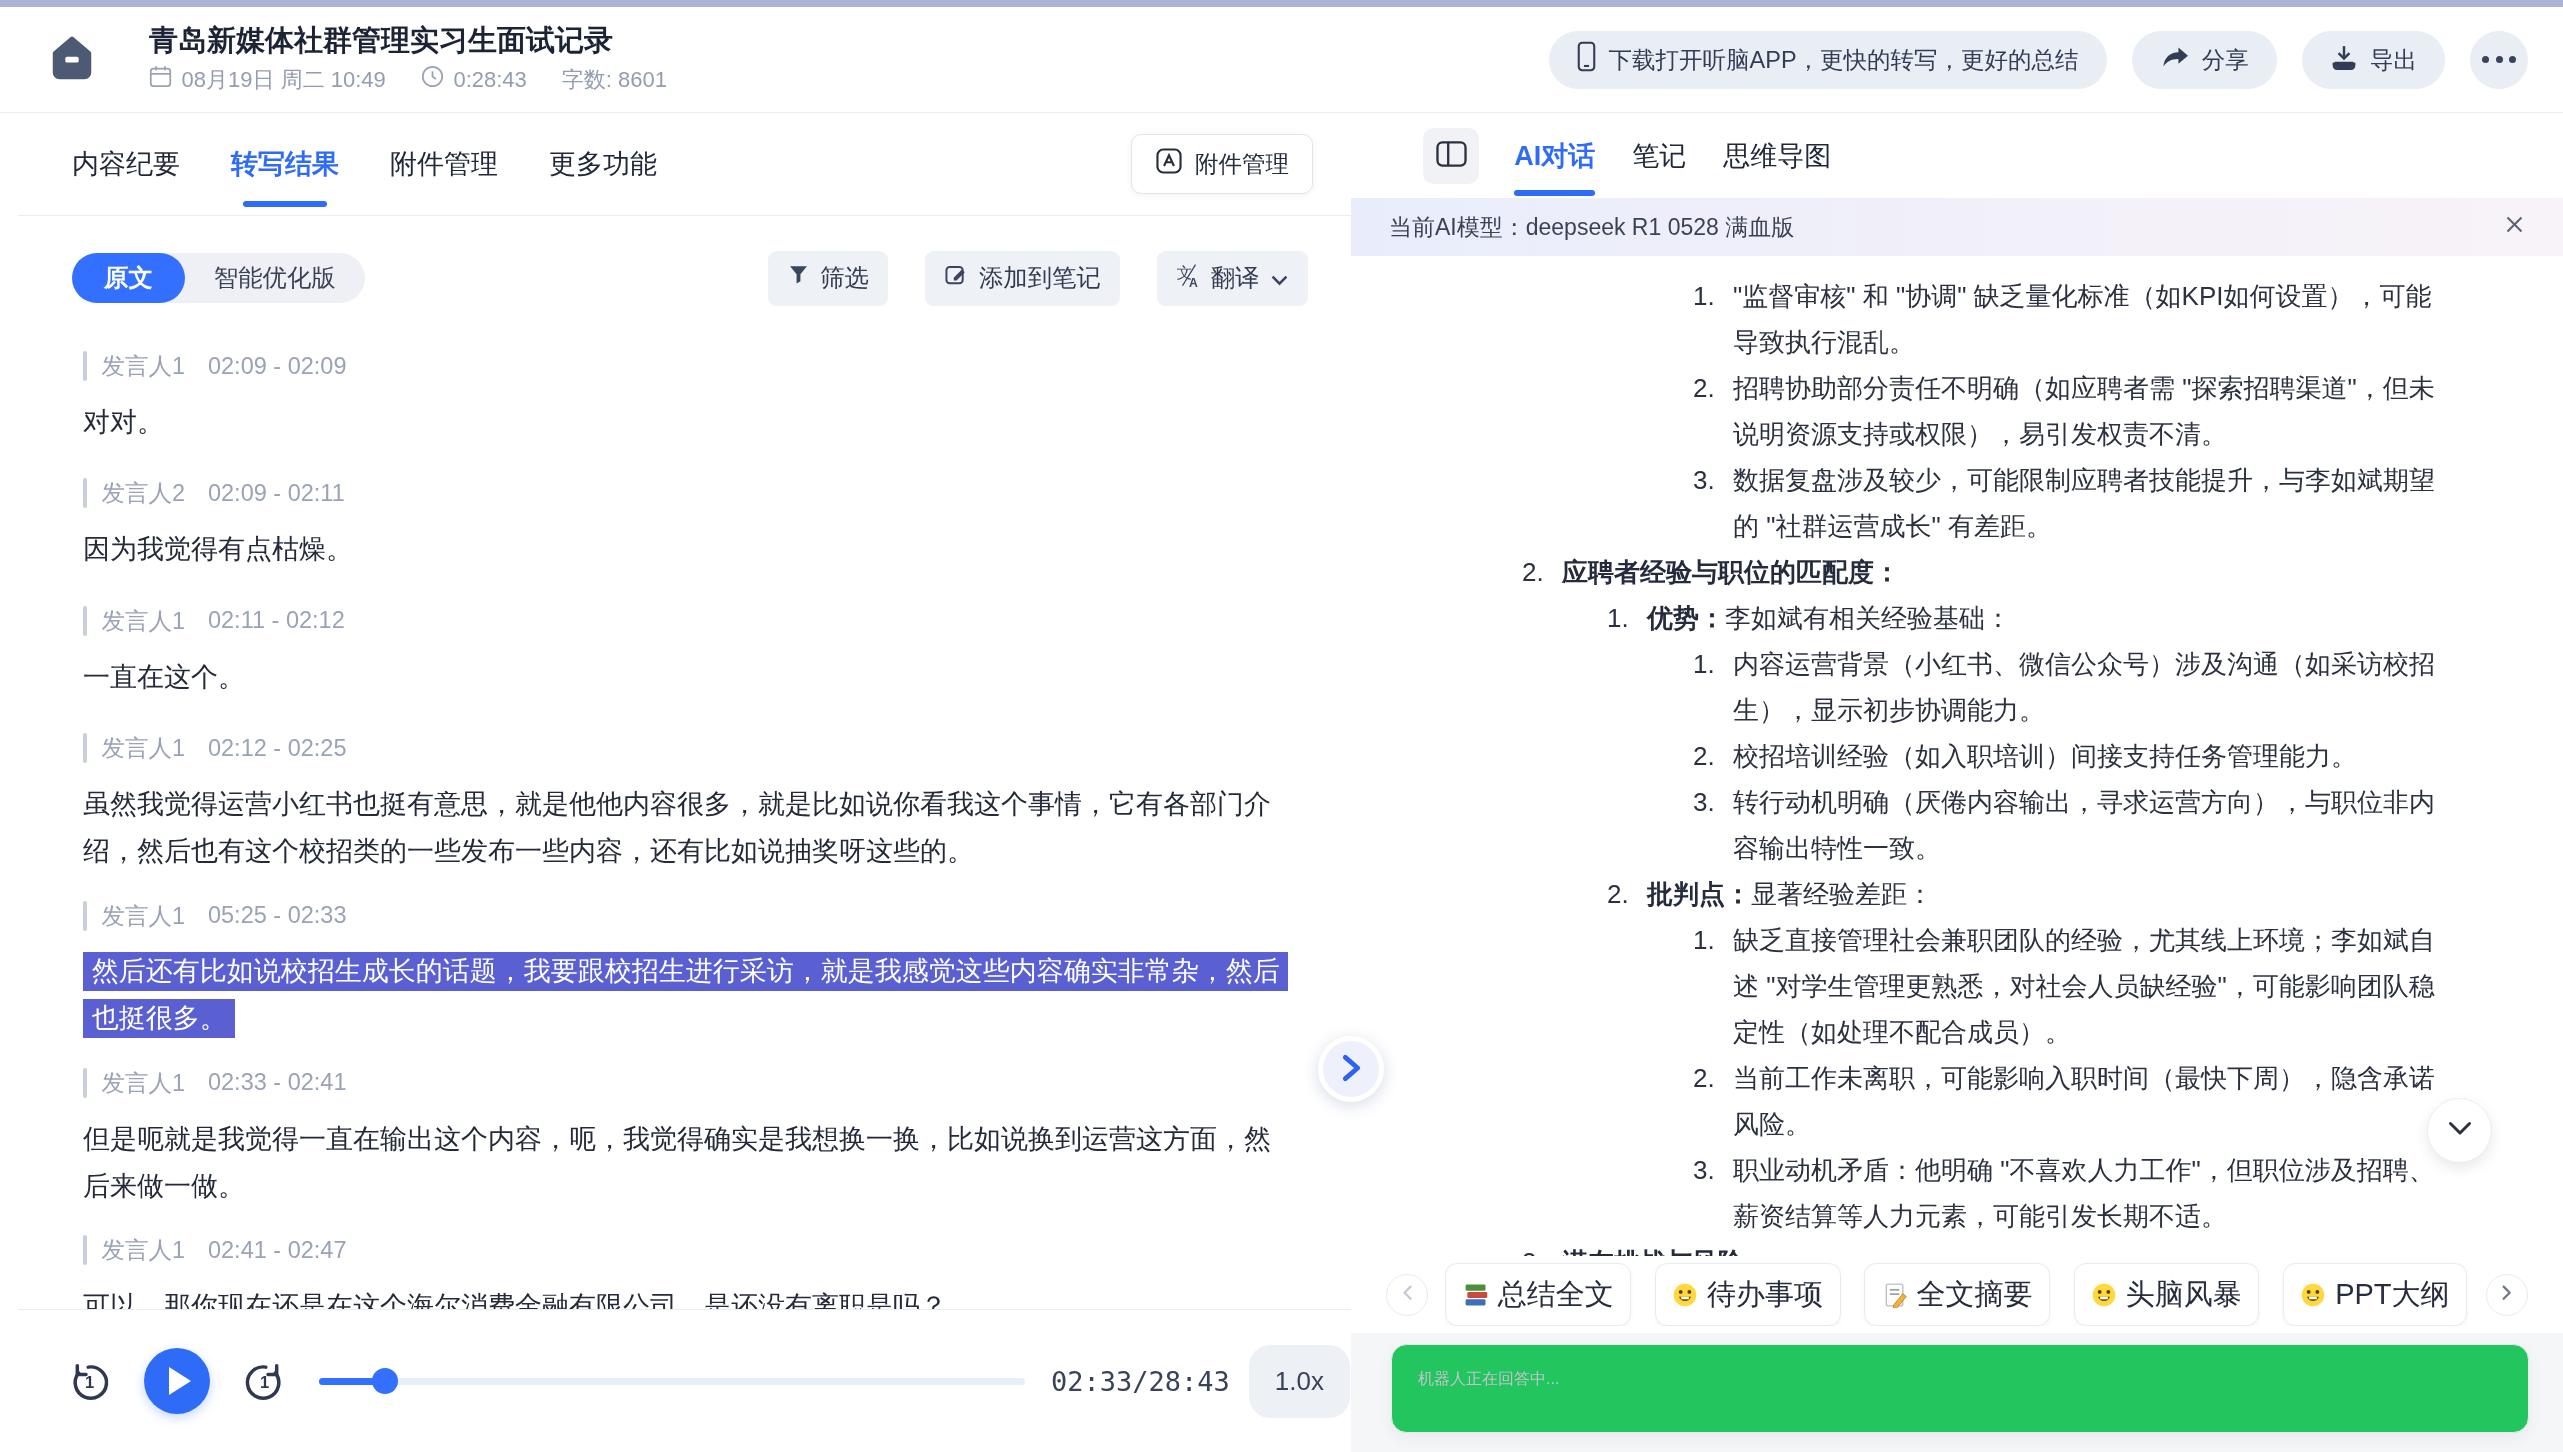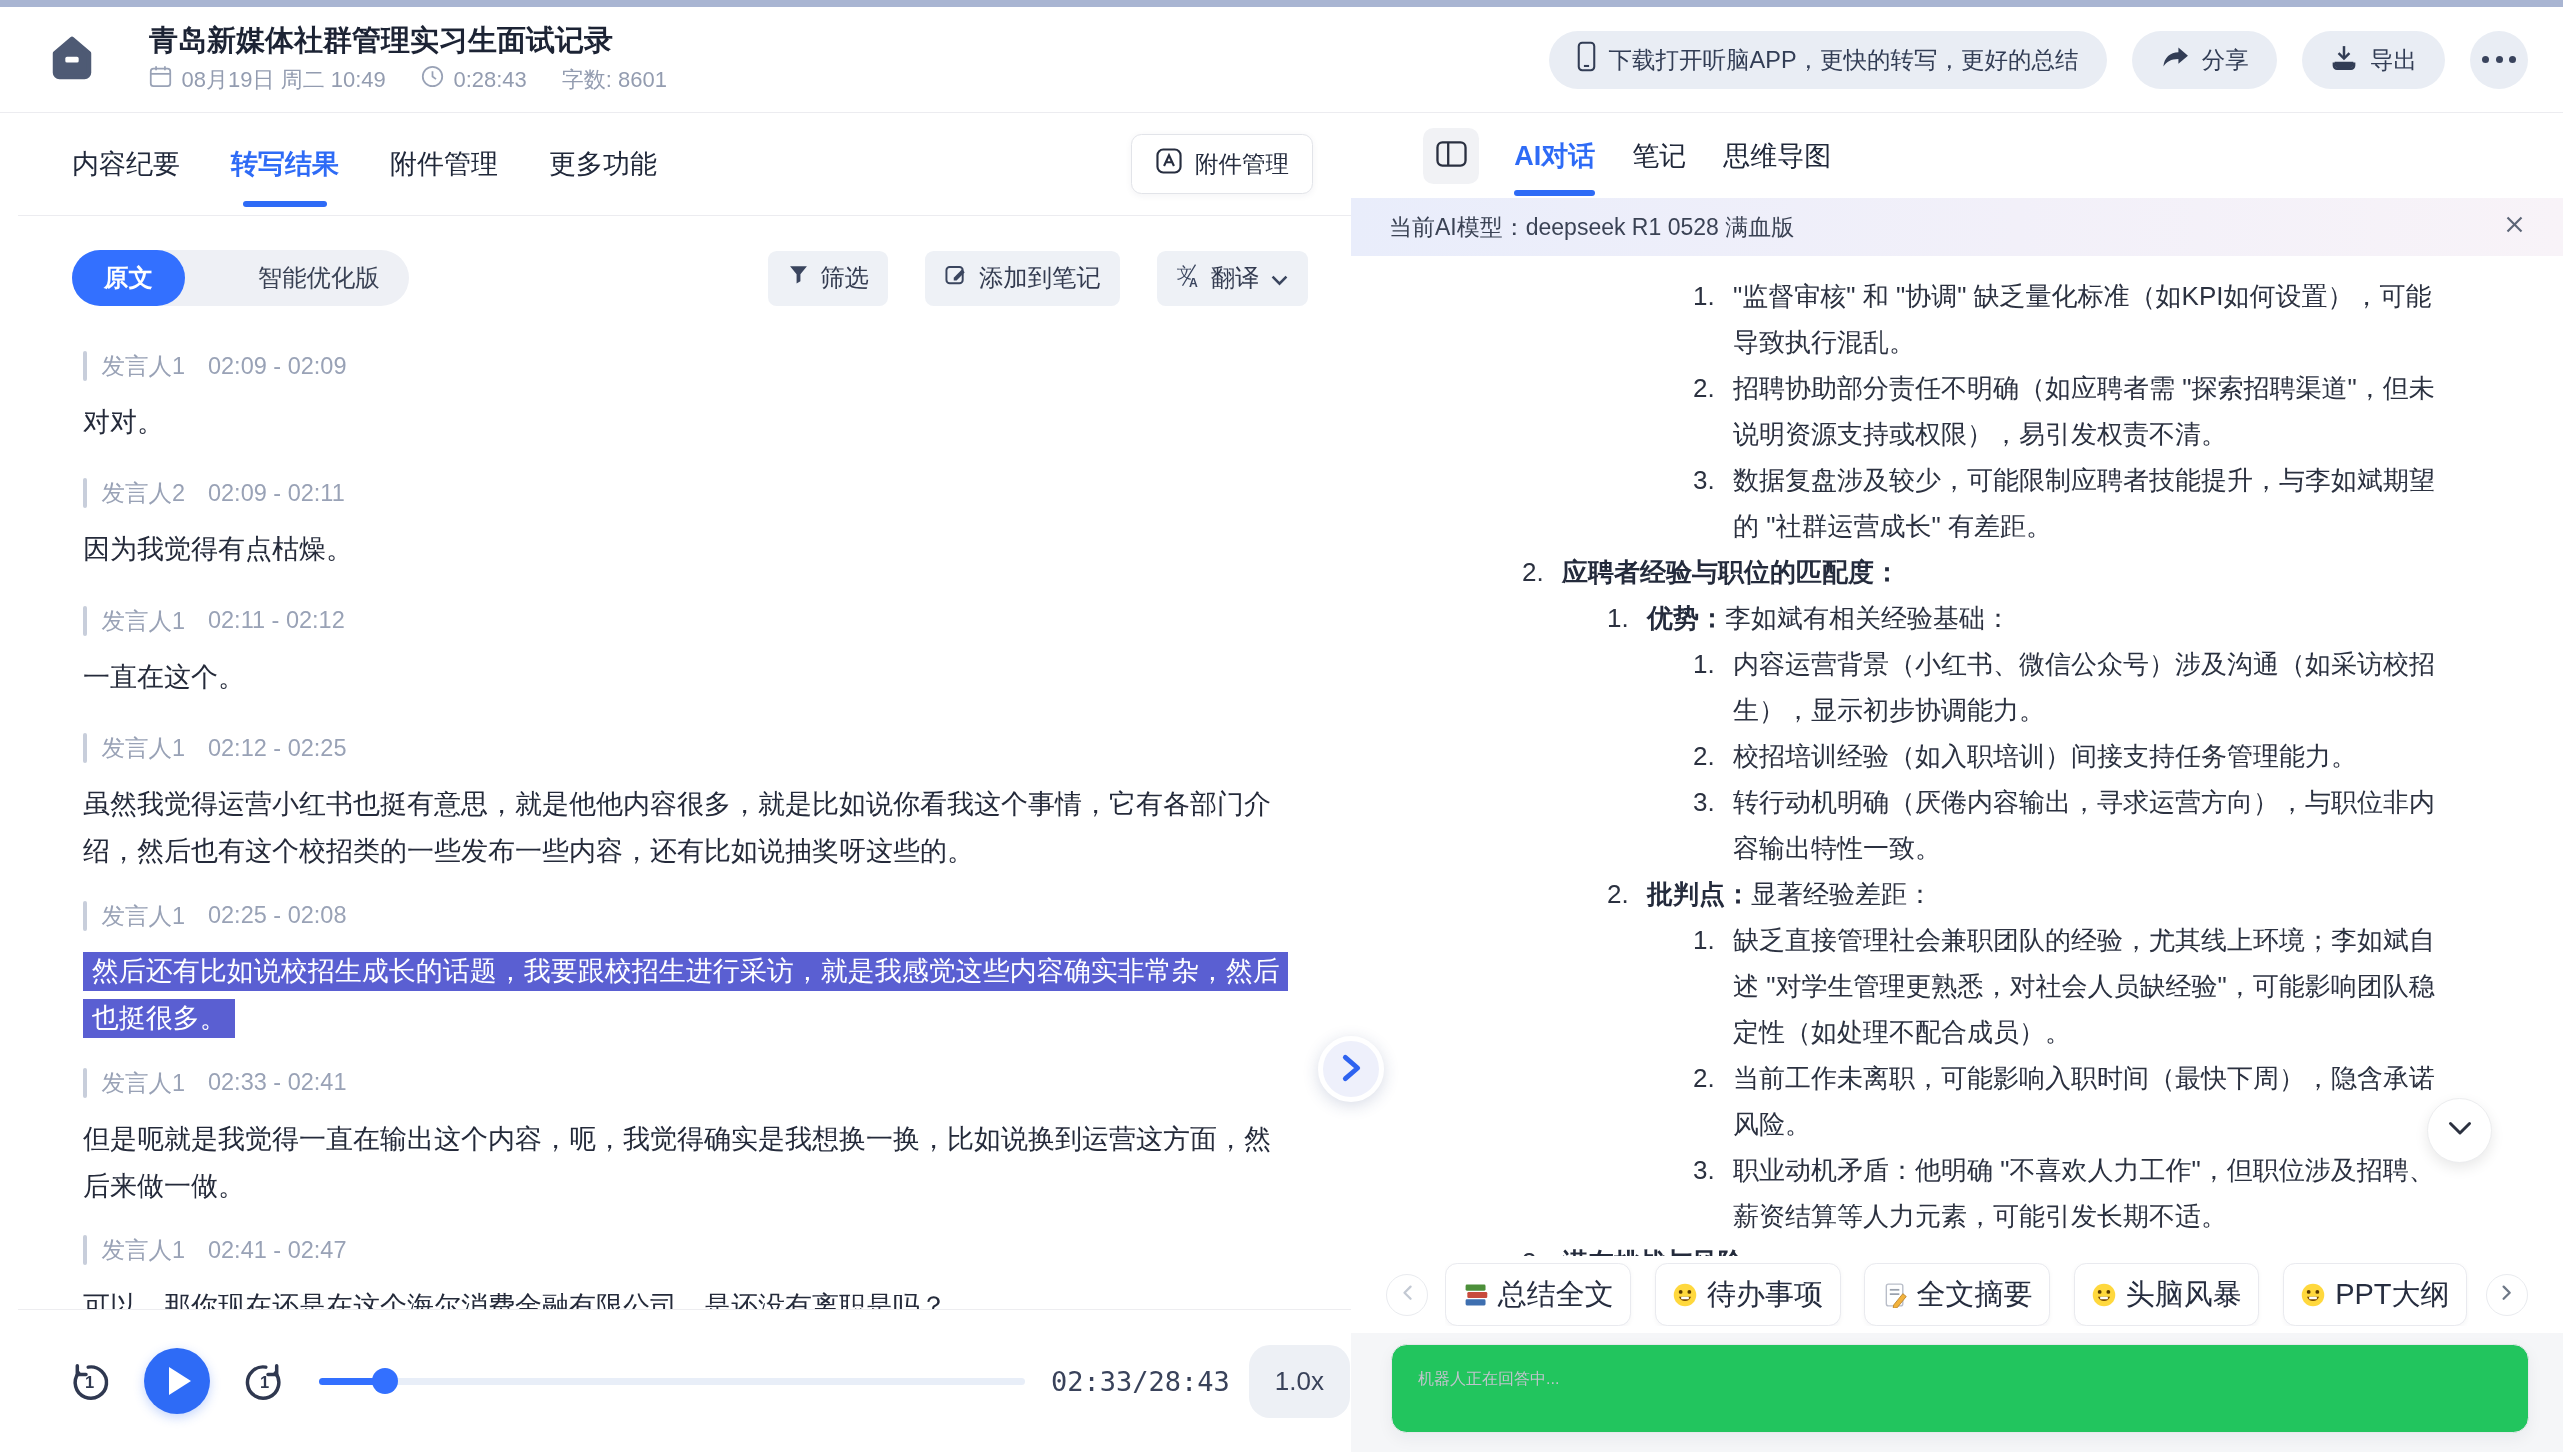--- a/index.html
+++ b/index.html
@@ -34,21 +34,21 @@
   .tab{font-size:27px;color:#20283a;cursor:pointer;position:relative;height:100%;
     display:flex;align-items:center;white-space:nowrap;}
   .lp-tabs .tab.active{color:#2e6bf6;font-weight:700;}
   .lp-tabs .tab.active:after{content:"";position:absolute;left:50%;transform:translateX(-50%);
     bottom:7.8px;width:84px;height:6.1px;border-radius:3.5px;background:#2e6bf6;}
   .dict-btn{position:absolute;right:54px;top:50%;transform:translateY(-50%);display:flex;
     align-items:center;gap:12.2px;height:58px;padding:0 23px;background:#fff;border:0.9px solid #e2e4e9;
     border-radius:10.5px;font-size:23.5px;color:#262d3f;box-shadow:0 1.7px 7px rgba(30,40,70,.05);cursor:pointer;}
 
   .lp-toolbar{flex:none;height:124px;display:flex;align-items:center;padding:0 59px 0 54px;}
-  .seg{display:flex;background:#eef0f5;border-radius:30px;height:56px;align-items:flex-start;font-size:24.4px;gap:44px;}
+  .seg{display:flex;background:#eef0f5;border-radius:30px;height:50px;align-items:flex-start;font-size:24.4px;}
   .seg-item{padding:0 29px;color:#3a4255;height:100%;display:flex;align-items:center;
     border-radius:30px;cursor:pointer;white-space:nowrap;}
   .seg-item.active{background:#3370ff;color:#fff;font-weight:600;padding:0 32px;}
   .lp-actions{margin-left:auto;display:flex;gap:37px;}
   .act-btn{display:flex;align-items:center;gap:10.5px;height:55px;padding:0 19px;background:#eef1f6;
     border-radius:8.7px;font-size:24.4px;color:#333b50;cursor:pointer;white-space:nowrap;}
 
   .transcript{flex:1;overflow:hidden;padding:10.5px 74px 0 65px;position:relative;}
   .entry .spk{display:flex;align-items:center;font-size:23.5px;color:#99a2b6;height:31px;}
   .spk .bar{width:4.4px;height:30px;background:#c8cedb;border-radius:2.6px;margin-right:14px;flex:none;}
@@ -273,21 +273,21 @@
           <span class="bar"></span>
           <span>发言人1</span>
           <span class="tm">02:12 - 02:25</span>
         </div>
         <div class="txt multi">虽然我觉得运营小红书也挺有意思，就是他他内容很多，就是比如说你看我这个事情，它有各部门介绍，然后也有这个校招类的一些发布一些内容，还有比如说抽奖呀这些的。</div>
       </div>
       <div class="entry">
         <div class="spk">
           <span class="bar"></span>
           <span>发言人1</span>
-          <span class="tm">02:25 - 02:08</span>
+          <span class="tm">05:25 - 02:33</span>
         </div>
         <div class="txt multi"><span class="hlspan">然后还有比如说校招生成长的话题，我要跟校招生进行采访，就是我感觉这些内容确实非常杂，然后也挺很多。</span></div>
       </div>
       <div class="entry">
         <div class="spk">
           <span class="bar"></span>
           <span>发言人1</span>
           <span class="tm">02:33 - 02:41</span>
         </div>
         <div class="txt multi">但是呃就是我觉得一直在输出这个内容，呃，我觉得确实是我想换一换，比如说换到运营这方面，然后来做一做。</div>

